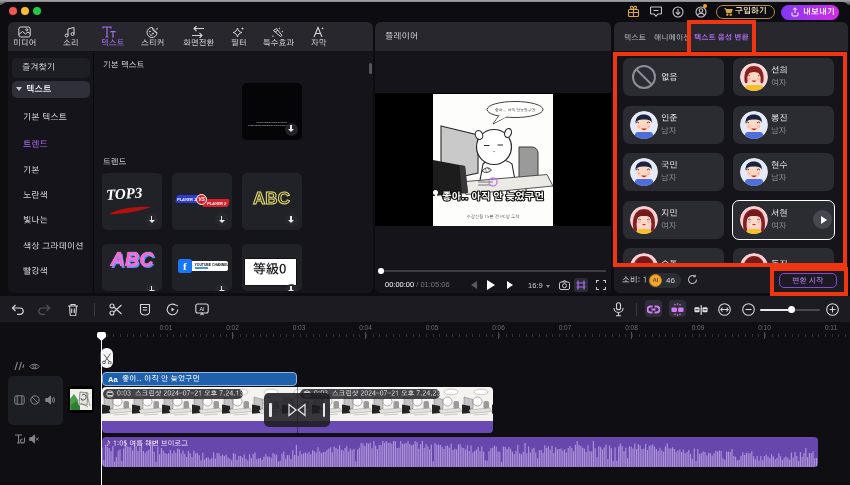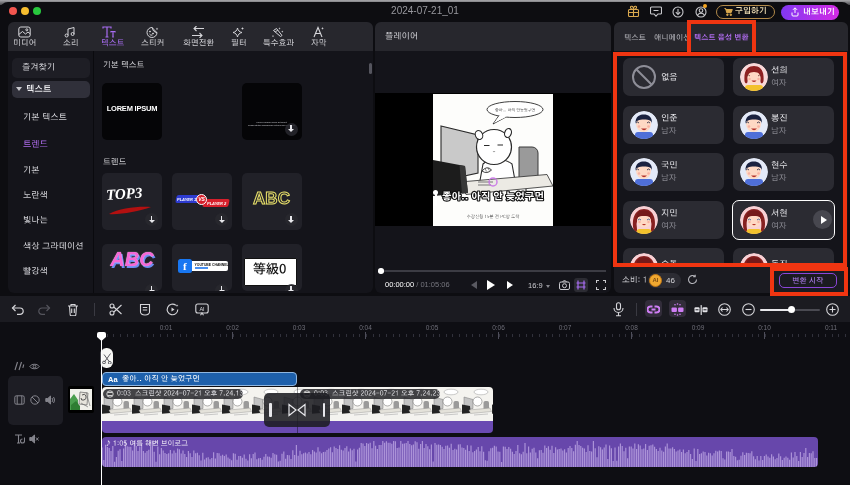--- a/index.html
+++ b/index.html
@@ -70,21 +70,20 @@
   </g>
 </g>
 </defs>
 </svg>
 <div id="win">
 
 <div class="abs" id="titlebar" style="left:0;top:0;width:850px;height:19px;">
   <div class="abs" style="left:9px;top:5px;width:8px;height:8px;border-radius:50%;background:#f2564f;"></div>
   <div class="abs" style="left:21px;top:5px;width:8px;height:8px;border-radius:50%;background:#f6bd2f;"></div>
   <div class="abs" style="left:33px;top:5px;width:8px;height:8px;border-radius:50%;background:#28c83e;"></div>
-  <div class="abs" style="left:350px;top:3px;width:150px;text-align:center;font-size:10px;color:#97979d;">2024-07-21_01</div>
 </div>
 
 <div class="abs" id="topicons" style="left:620px;top:0;width:230px;height:19px;">
 
   <svg class="abs" style="left:7px;top:3px;" width="13" height="13" viewBox="0 0 13 13" fill="none" stroke="#d9a84e" stroke-width="1.1">
     <rect x="1.5" y="4.5" width="10" height="7" rx="1"></rect>
           <line x1="1" y1="7.5" x2="12" y2="7.5"></line>
           <line x1="6.5" y1="4.5" x2="6.5" y2="11.5"></line>
     <path d="M6.5 4.5 C3.5 4.5 2.5 1.5 4.5 1.2 C6 1 6.5 3 6.5 4.5 C6.5 3 7 1 8.5 1.2 C10.5 1.5 9.5 4.5 6.5 4.5 Z"></path>
   </svg>
@@ -235,23 +234,20 @@
     <svg class="abs" style="left:14.0px;top:217.0px;" width="26.8" height="13.9" viewBox="-1 -1 26.8 13.9">
             <path transform="translate(0 6.80)" d="M1.6 0.6V-1.2H6.2V-1.8H1.5V-2.4H7.0V-0.6H2.3V0.0H7.2V0.6ZM6.2 -2.7V-6.9H7.0V-5.1H8.0V-4.4H7.0V-2.7ZM0.6 -3.0V-6.6H1.3V-5.4H2.2V-6.6H2.8V-3.0ZM1.3 -3.6H2.2V-4.9H1.3ZM3.3 -3.0V-6.6H4.0V-5.4H4.9V-6.6H5.5V-3.0ZM4.0 -3.6H4.9V-4.9H4.0Z M9.8 -0.8Q9.8 -1.5 10.6 -2.0Q11.3 -2.4 12.6 -2.4Q13.8 -2.4 14.6 -2.0Q15.3 -1.5 15.3 -0.8Q15.3 -0.1 14.6 0.3Q13.8 0.7 12.6 0.7Q11.3 0.7 10.6 0.3Q9.8 -0.1 9.8 -0.8ZM10.6 -0.8Q10.6 -0.4 11.2 -0.2Q11.7 0.0 12.6 0.0Q13.4 0.0 14.0 -0.2Q14.5 -0.4 14.5 -0.8Q14.5 -1.2 14.0 -1.5Q13.4 -1.7 12.6 -1.7Q11.7 -1.7 11.2 -1.5Q10.6 -1.2 10.6 -0.8ZM14.3 -2.4V-6.9H15.1V-4.9H16.2V-4.2H15.1V-2.4ZM8.7 -3.1Q10.1 -3.5 11.0 -4.3Q12.0 -5.0 12.1 -5.8H9.2V-6.5H13.0Q13.0 -5.9 12.7 -5.3Q12.5 -4.7 12.1 -4.3Q11.7 -3.9 11.2 -3.5Q10.6 -3.1 10.2 -2.9Q9.7 -2.7 9.2 -2.5Z M18.3 -1.1V-1.8H23.8V0.8H23.0V-1.1ZM21.3 -2.3V-6.8H22.0V-4.8H23.0V-6.9H23.8V-2.1H23.0V-4.1H22.0V-2.3ZM16.8 -2.8Q17.6 -3.3 18.1 -4.1Q18.7 -4.9 18.7 -5.9V-6.6H19.4V-5.9Q19.4 -5.4 19.6 -4.9Q19.8 -4.5 20.1 -4.1Q20.4 -3.7 20.6 -3.5Q20.9 -3.3 21.2 -3.1L20.7 -2.6Q20.3 -2.8 19.8 -3.4Q19.3 -3.9 19.1 -4.4Q18.8 -3.9 18.3 -3.3Q17.8 -2.7 17.3 -2.3Z" fill="#d2d2d7"></path>
           </svg>
   </div>
   <div class="abs" style="left:84.5px;top:29.5px;width:1px;height:241.5px;background:#0a0a0e;"></div>
   <div id="thumbs" class="abs" style="left:85px;top:27.5px;width:279px;height:243.5px;overflow:hidden;">
     <svg class="abs" style="left:9.0px;top:11.0px;" width="43.3" height="13.2" viewBox="-1 -1 43.3 13.2">
             <path transform="translate(0 6.40)" d="M5.9 0.7V-6.5H6.6V0.7ZM0.6 -0.8Q2.0 -1.6 2.8 -2.8Q3.6 -4.0 3.6 -5.2H1.0V-5.8H4.4Q4.4 -2.5 1.1 -0.3Z M9.3 0.5V-1.4H10.0V-0.1H14.4V0.5ZM8.1 -1.8V-2.4H11.3V-3.6H12.0V-2.4H15.2V-1.8ZM9.2 -3.3V-6.4H9.9V-5.5H13.4V-6.4H14.2V-3.3ZM9.9 -3.9H13.4V-4.9H9.9Z M19.6 -0.8V-1.4H24.8V0.8H24.1V-0.8ZM24.1 -1.8V-6.5H24.8V-1.8ZM21.9 -4.0V-4.6H22.7V-6.4H23.4V-1.9H22.7V-4.0ZM18.9 -2.3V-6.1H21.9V-5.5H19.6V-4.5H21.6V-4.0H19.6V-2.9H19.8Q21.1 -2.9 22.3 -3.1V-2.5Q20.9 -2.3 19.2 -2.3Z M26.1 -0.2V-0.8H33.1V-0.2ZM26.5 -2.8Q27.1 -3.0 27.7 -3.5Q28.3 -3.9 28.8 -4.5Q29.3 -5.1 29.3 -5.7V-6.1H30.0V-5.7Q30.0 -5.3 30.3 -4.8Q30.5 -4.3 31.0 -3.9Q31.4 -3.6 31.9 -3.3Q32.3 -3.0 32.8 -2.8L32.3 -2.2Q31.6 -2.6 30.8 -3.2Q30.0 -3.9 29.6 -4.5Q29.3 -3.9 28.5 -3.2Q27.7 -2.6 26.9 -2.2Z M33.9 -0.1V-0.7H40.9V-0.1ZM34.9 -1.9V-5.9H40.0V-5.3H35.7V-4.2H40.0V-3.6H35.7V-2.6H40.1V-1.9Z" fill="#cfcfd4"></path>
           </svg>
 
-    <div class="abs" style="left:9px;top:33.5px;width:60px;height:57px;background:#050507;border-radius:5px;">
-      <div class="abs" style="left:0;top:21.5px;width:60px;text-align:center;font-size:7.5px;font-weight:bold;color:#fff;letter-spacing:-0.2px;">LOREM IPSUM</div>
-    </div>
     <div class="abs" style="left:148.5px;top:33.5px;width:60px;height:57px;background:#050507;border-radius:5px;">
       <div class="abs" style="left:3px;top:38px;width:54px;text-align:center;font-size:2.5px;color:#cfcfd4;line-height:3.5px;">Lorem ipsum dolor sit amet<br>consectetur adipiscing elit sed do eiusmod</div>
       <div class="dl" style="left:43px;top:40px;"></div>
     </div>
     <svg class="abs" style="left:9.0px;top:108.0px;" width="25.3" height="13.2" viewBox="-1 -1 25.3 13.2">
             <path transform="translate(0 6.40)" d="M0.3 -0.1V-0.7H7.4V-0.1ZM1.4 -1.9V-5.9H6.5V-5.3H2.1V-4.2H6.4V-3.6H2.1V-2.6H6.6V-1.9Z M9.6 0.5V-1.4H10.3V-0.1H14.8V0.5ZM13.9 -1.0V-6.5H14.6V-1.0ZM11.8 -3.8V-4.5H12.5V-6.4H13.1V-1.2H12.5V-3.8ZM8.7 -2.0V-4.4H10.8V-5.5H8.6V-6.1H11.5V-3.8H9.4V-2.6H9.5Q10.8 -2.6 12.0 -2.8V-2.2Q10.4 -2.0 9.0 -2.0Z M15.9 -0.2V-0.8H23.0V-0.2ZM17.0 -2.5V-5.9H22.0V-5.3H17.7V-3.1H22.0V-2.5Z" fill="#cfcfd4"></path>
           </svg>
 
     <div class="abs" style="left:9px;top:124px;width:60px;height:57px;background:#212128;border-radius:5px;overflow:hidden;">
       <div class="abs" style="left:4px;top:12px;width:56px;font-size:15px;font-weight:bold;font-style:italic;color:#fff;transform:rotate(-4deg);font-family:'Liberation Serif',serif;">TOP3</div>

